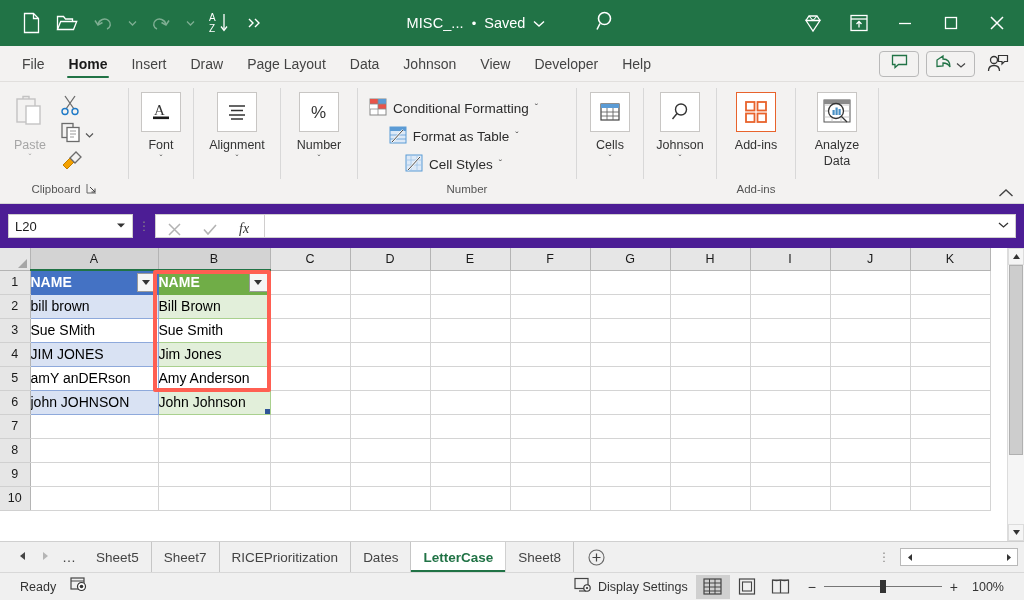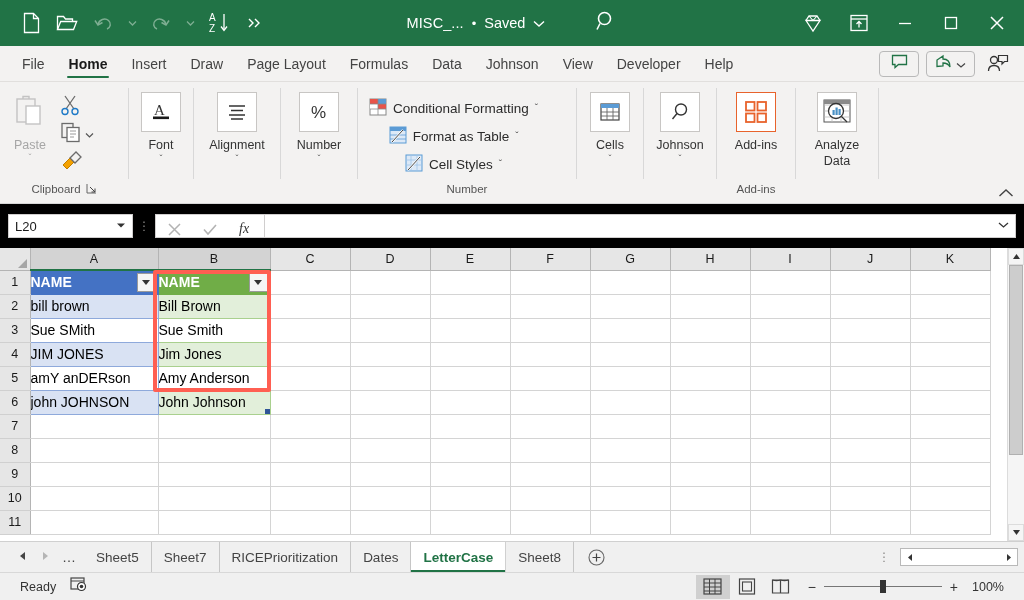--- a/index.html
+++ b/index.html
@@ -93,21 +93,21 @@
   .clip-row { display: flex; align-items: center; height: 26px; gap: 3px; }
   .styles-col { display: flex; flex-direction: column; padding: 8px 0 0 6px; gap: 3px; align-items: center; }
   .style-item { display: flex; align-items: center; gap: 6px; height: 25px; padding: 0 5px; }
   .style-item .stxt { font-size: 13.5px; color: #2b2b2b; }
   .style-item .caret { font-size: 10px; color: #444; }
   .dialog-launcher { font-size: 11px; color: #555; }
   .ribbon-collapse { position: absolute; right: 10px; bottom: 2px; font-size: 12px; color: #444; }
 
   
   .fbar {
-    height: 44px; flex: 0 0 44px; background: #000000; display: flex; align-items: center;
+    height: 44px; flex: 0 0 44px; background: #4c1d95; display: flex; align-items: center;
     padding: 0 8px; gap: 0;
   }
   .namebox {
     width: 125px; height: 24px; border: 1px solid #d0cece; background: #fff;
     display: flex; align-items: center; padding: 0 6px; font-size: 13px; color: #1a1a1a;
   }
   .namebox .nb-caret { margin-left: auto; font-size: 9px; color: #333; }
   .fb-dots { width: 22px; text-align: center; color: #8a8886; font-size: 12px; letter-spacing: 0; }
   .fb-icons { display: flex; align-items: center; height: 24px; border: 1px solid #d0cece; border-right: none; background: #fff; }
   .fb-ico { width: 36px; height: 22px; display: flex; align-items: flex-end; justify-content: center; }
@@ -325,21 +325,20 @@
       </div>
     </div>
   </div>
 
   <div class="tabsrow">
     <div class="tab">File</div>
     <div class="tab active">Home</div>
     <div class="tab">Insert</div>
     <div class="tab">Draw</div>
     <div class="tab">Page Layout</div>
-    <div class="tab">Formulas</div>
     <div class="tab">Data</div>
     <div class="tab">Johnson</div>
     <div class="tab">View</div>
     <div class="tab">Developer</div>
     <div class="tab">Help</div>
 
     <div class="tabs-right">
       <div class="pillbtn">
         <span>
           <svg width="17" height="15" viewBox="0 0 17 15">
@@ -817,34 +816,20 @@
         <td class="cell"></td>
             <td class="cell"></td>
         <td class="cell"></td>
             <td class="cell"></td>
         <td class="cell"></td>
             <td class="cell"></td>
         <td class="cell"></td>
             <td class="cell"></td>
         <td class="cell"></td>
       </tr>
-      <tr>
-        <th class="rowhead">11</th>
-        <td class="cell"></td>
-            <td class="cell"></td>
-        <td class="cell"></td>
-            <td class="cell"></td>
-        <td class="cell"></td>
-            <td class="cell"></td>
-        <td class="cell"></td>
-            <td class="cell"></td>
-        <td class="cell"></td>
-            <td class="cell"></td>
-        <td class="cell"></td>
-      </tr>
     </tbody>
       </table>
 
     <div class="redbox" style="left:153px; top:22px; width:118px; height:122px;"></div>
 
     <div class="vscroll">
       <div class="sb-arrow">
         <svg width="9" height="7" viewBox="0 0 9 7">
             <path d="M4.5 1L8 6H1z" fill="#333"></path>
           </svg>
@@ -911,20 +896,31 @@
       <span>
         <svg width="19" height="16" viewBox="0 0 19 16">
             <rect x="1" y="1" width="13" height="11" fill="none" stroke="#444" stroke-width="1.2"></rect>
             <path d="M1 4h13" stroke="#444" stroke-width="1"></path>
             <circle cx="11.5" cy="9.5" r="4" fill="#fff" stroke="#333" stroke-width="1.2"></circle>
             <circle cx="11.5" cy="9.5" r="1.8" fill="#333"></circle>
           </svg>
       </span>
     </div>
     <div class="st-right">
+      <div class="st-item">
+        <span>
+          <svg width="18" height="16" viewBox="0 0 18 16">
+              <rect x="1" y="1.5" width="13" height="10" fill="none" stroke="#444" stroke-width="1.2"></rect>
+              <path d="M5 14h7" stroke="#444" stroke-width="1.2"></path>
+              <circle cx="13" cy="11" r="3.2" fill="#f0f0f0" stroke="#333" stroke-width="1.1"></circle>
+              <circle cx="13" cy="11" r="1.1" fill="#333"></circle>
+            </svg>
+        </span>
+        <span>Display Settings</span>
+      </div>
       <div class="viewbtn on">
         <svg width="19" height="17" viewBox="0 0 19 17">
             <rect x="1" y="1" width="17" height="15" fill="none" stroke="#444" stroke-width="1.2"></rect>
             <path d="M1 5h17M1 9h17M1 13h17M6.5 1v15M12 1v15" stroke="#444" stroke-width="1"></path>
           </svg>
       </div>
       <div class="viewbtn">
         <svg width="18" height="17" viewBox="0 0 18 17">
             <rect x="1.5" y="1" width="15" height="15" fill="none" stroke="#444" stroke-width="1.2"></rect>
             <rect x="4.5" y="4" width="9" height="9" fill="none" stroke="#444" stroke-width="1.1"></rect>

